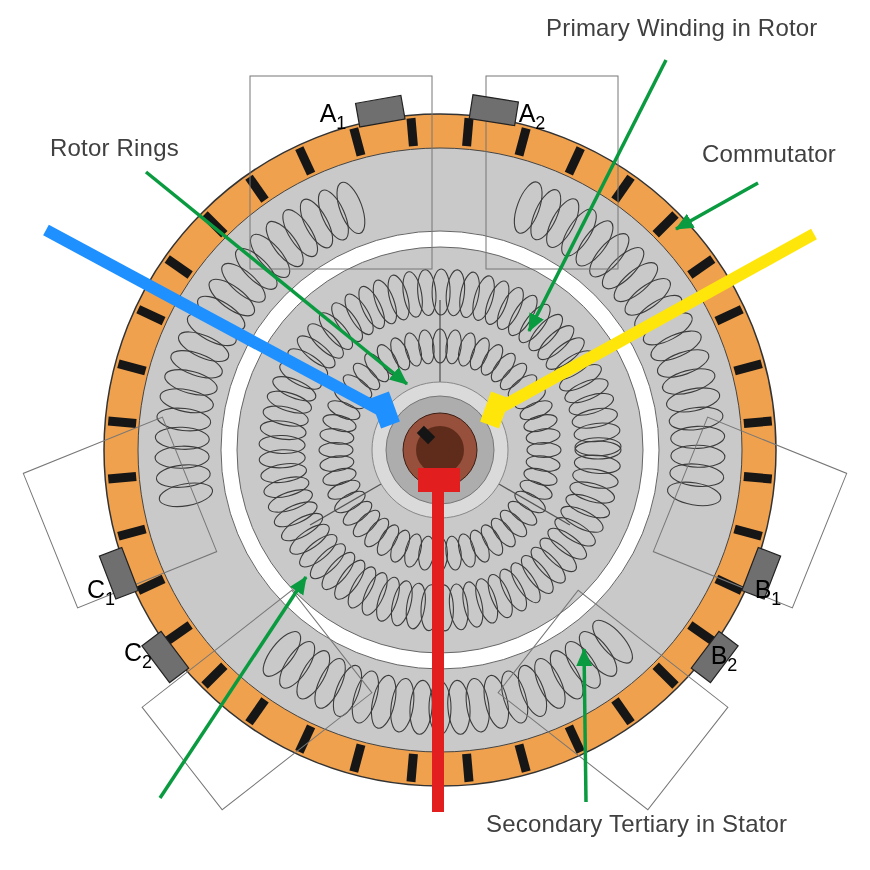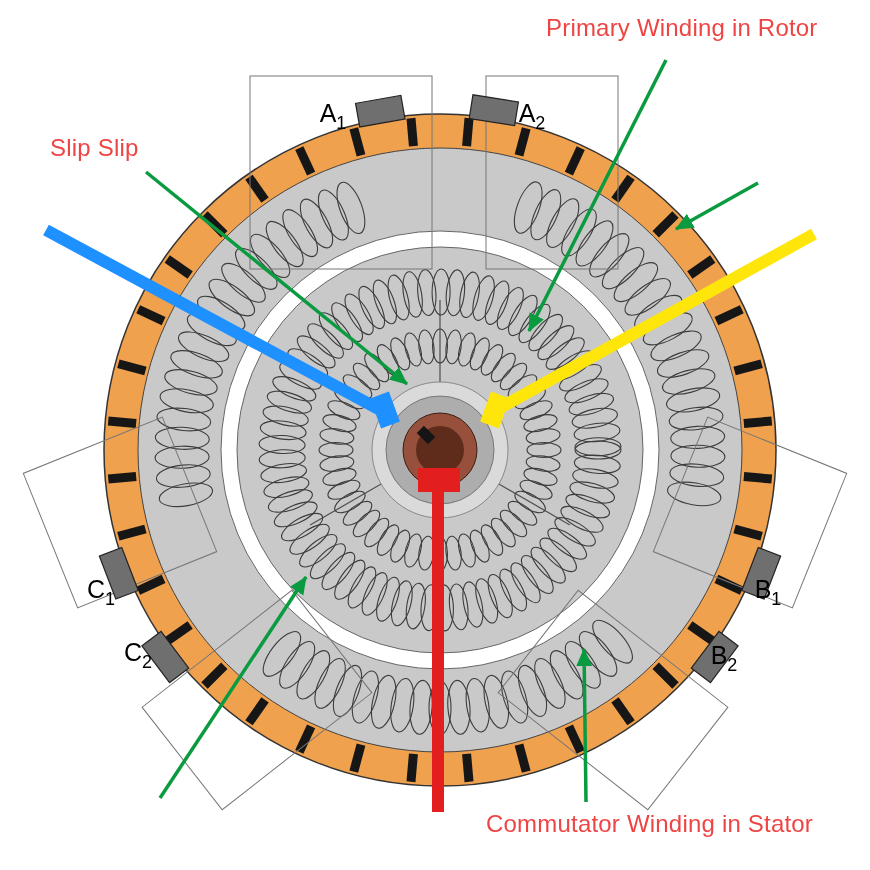--- a/index.html
+++ b/index.html
@@ -17,21 +17,21 @@
     overflow: hidden;
   }
   .stage svg {
     position: absolute;
     left: 0;
     top: 0;
   }
   .callout {
     position: absolute;
     font-size: 24px;
-    color: #ef4444;
+    color: #404040;
     white-space: nowrap;
     letter-spacing: 0.2px;
   }
   svg text {
     font-family: "Liberation Sans", sans-serif;
   }
 </style>
 </head>
 <body>
 
@@ -324,15 +324,16 @@
         <text x="333" y="122" text-anchor="middle" font-size="25" fill="#000"><tspan>A</tspan><tspan dy="7" font-size="18">1</tspan></text>
         <text x="532" y="122" text-anchor="middle" font-size="25" fill="#000"><tspan>A</tspan><tspan dy="7" font-size="18">2</tspan></text>
         <text x="768" y="598" text-anchor="middle" font-size="25" fill="#000"><tspan>B</tspan><tspan dy="7" font-size="18">1</tspan></text>
         <text x="724" y="664" text-anchor="middle" font-size="25" fill="#000"><tspan>B</tspan><tspan dy="7" font-size="18">2</tspan></text>
         <text x="101" y="598" text-anchor="middle" font-size="25" fill="#000"><tspan>C</tspan><tspan dy="7" font-size="18">1</tspan></text>
         <text x="138" y="661" text-anchor="middle" font-size="25" fill="#000"><tspan>C</tspan><tspan dy="7" font-size="18">2</tspan></text>
       </g>
   </svg>
 
   <div class="callout" style="left:546px; top:14px;">Primary Winding in Rotor</div>
-  <div class="callout" style="left:50px; top:134px;">Slip Slip</div>
-  <div class="callout" style="left:486px; top:810px;">Commutator Winding in Stator</div>
+  <div class="callout" style="left:50px; top:134px;">Rotor Rings</div>
+  <div class="callout" style="left:702px; top:140px;">Commutator</div>
+  <div class="callout" style="left:486px; top:810px;">Secondary Tertiary in Stator</div>
 </div>
 
 </body></html>

